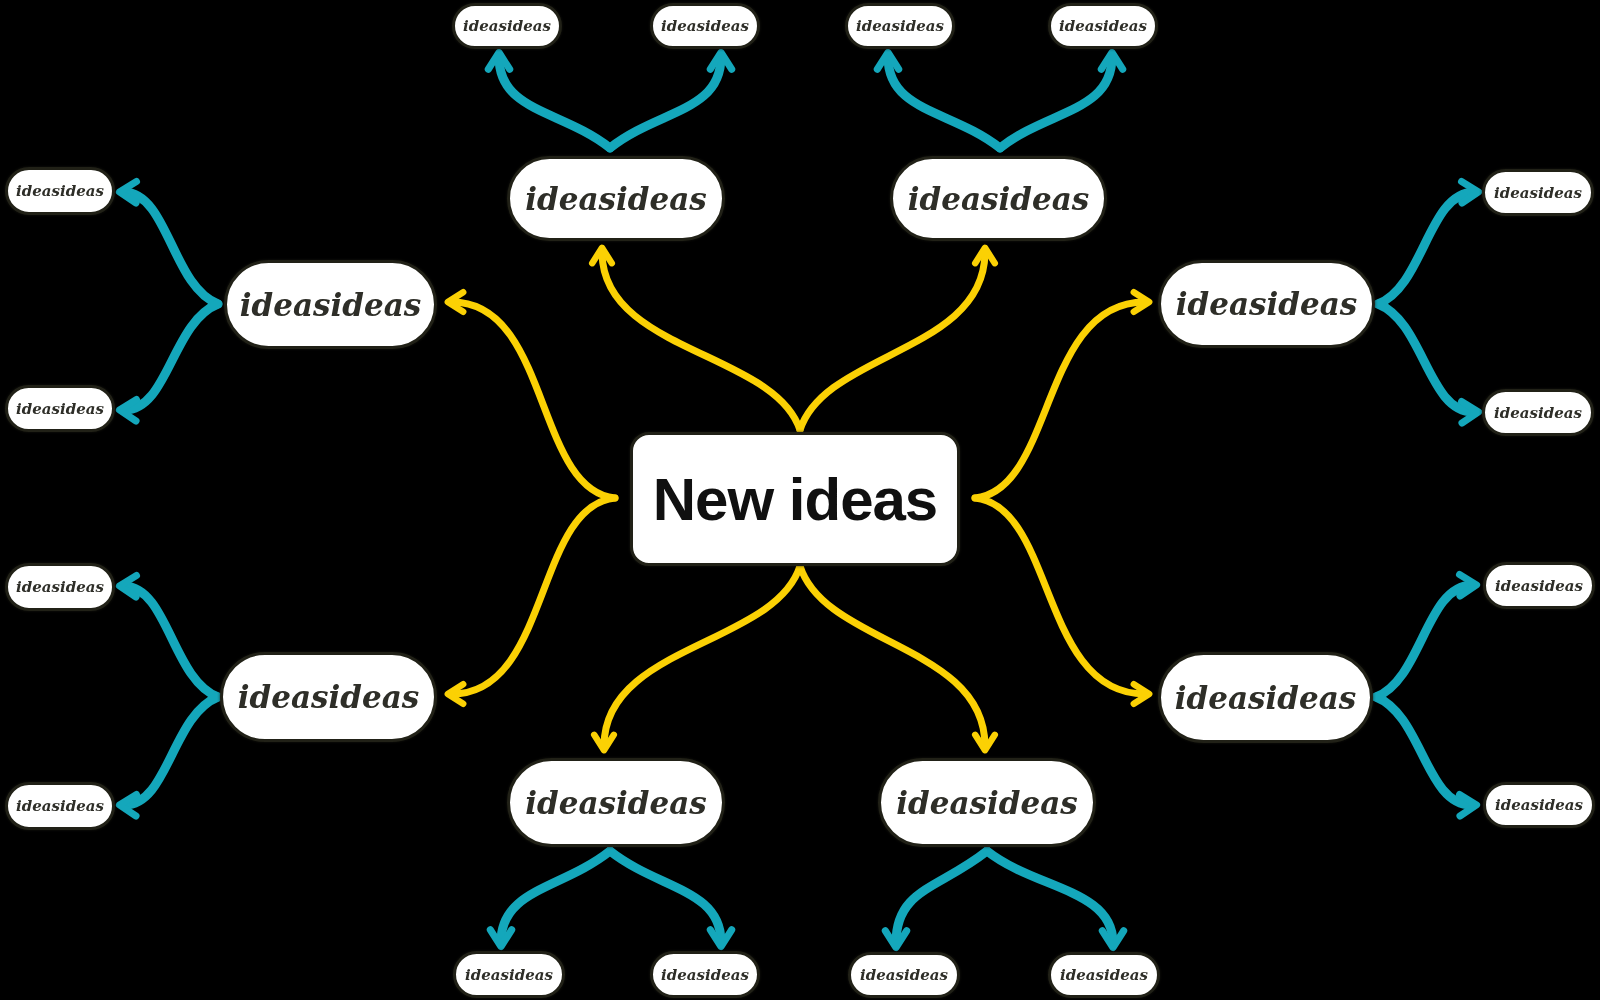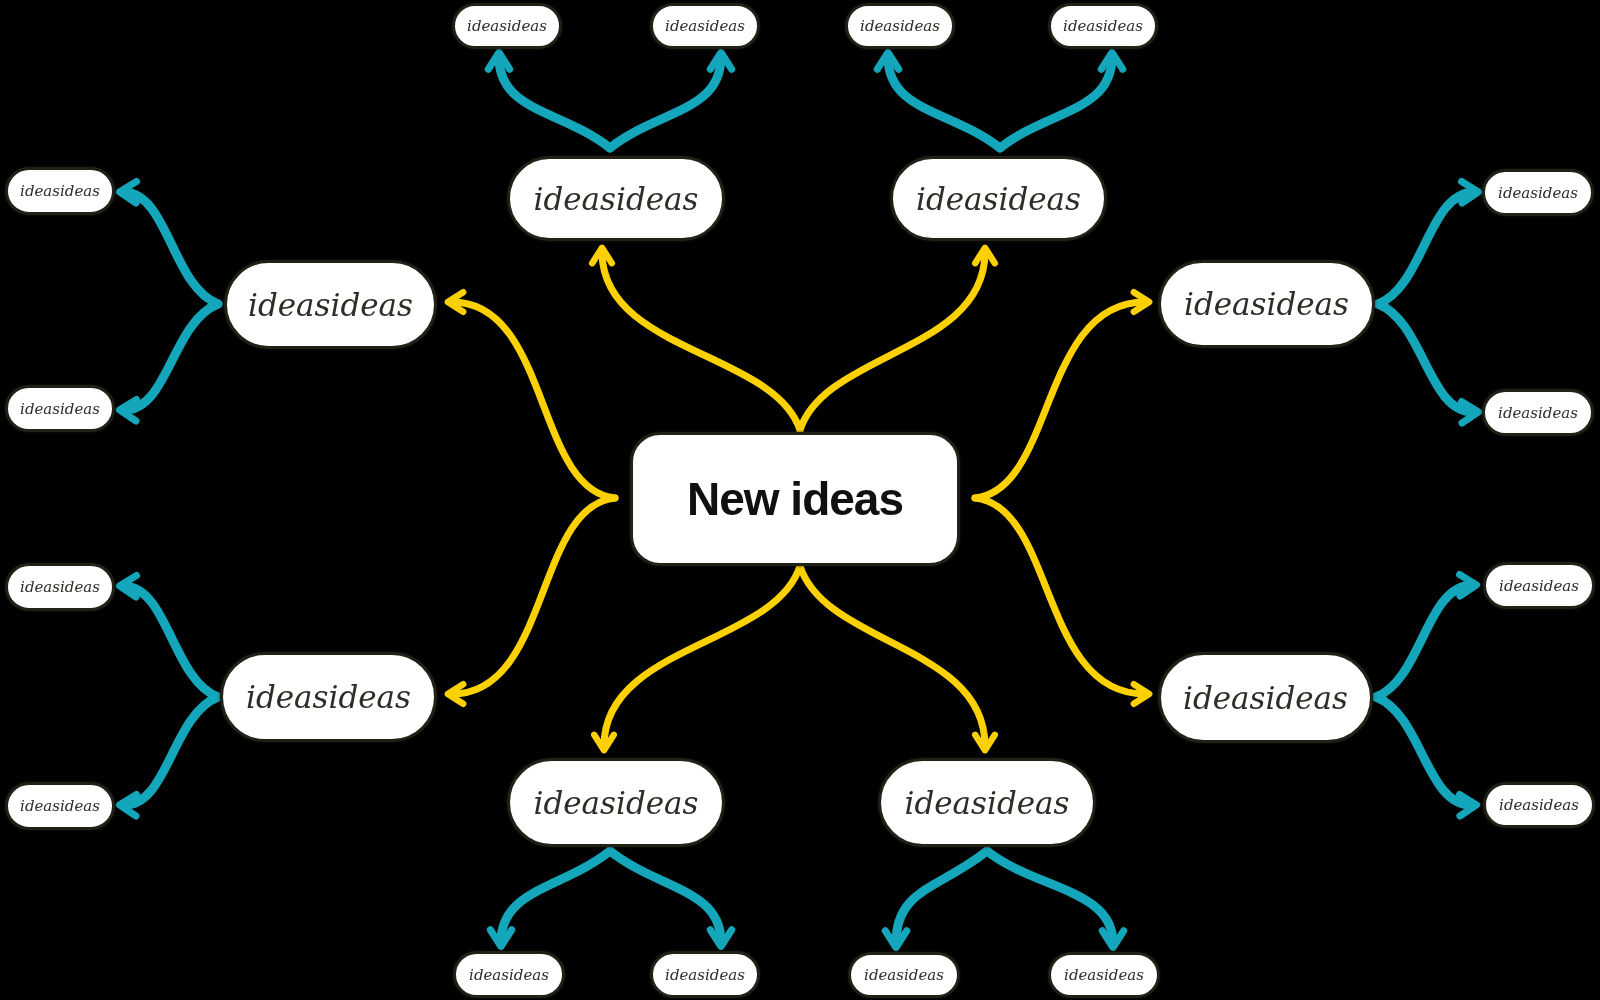--- a/index.html
+++ b/index.html
@@ -16,25 +16,26 @@
   }
   #arrow-primary path{stroke:var(--primary,#fbd104);}
   #arrow-secondary path{stroke:var(--secondary,#14a7bb);}
   .node{
     position:absolute;box-sizing:border-box;
     background:var(--node-fill,#fff);
     border:3px solid var(--node-border,#212117);
     display:flex;align-items:center;justify-content:center;
     box-shadow:0 0 3px rgba(25,25,18,.85);
     cursor:pointer;
+    font-weight:bold;
   }
   .node.center{
-    border-radius:30px;
+    border-radius:19px;
     font-family:"Liberation Sans",sans-serif;
-    font-weight:bold;font-size:46px;letter-spacing:-1px;
+    font-weight:bold;font-size:60px;letter-spacing:-1px;
     color:#101010;
   }
   .node.branch{
     border-radius:60px;
     font-family:"DejaVu Serif",serif;font-style:italic;
     font-size:31px;color:#2e2e28;
   }
   .node.leaf{
     border-radius:26px;
     font-family:"DejaVu Serif",serif;font-style:italic;

